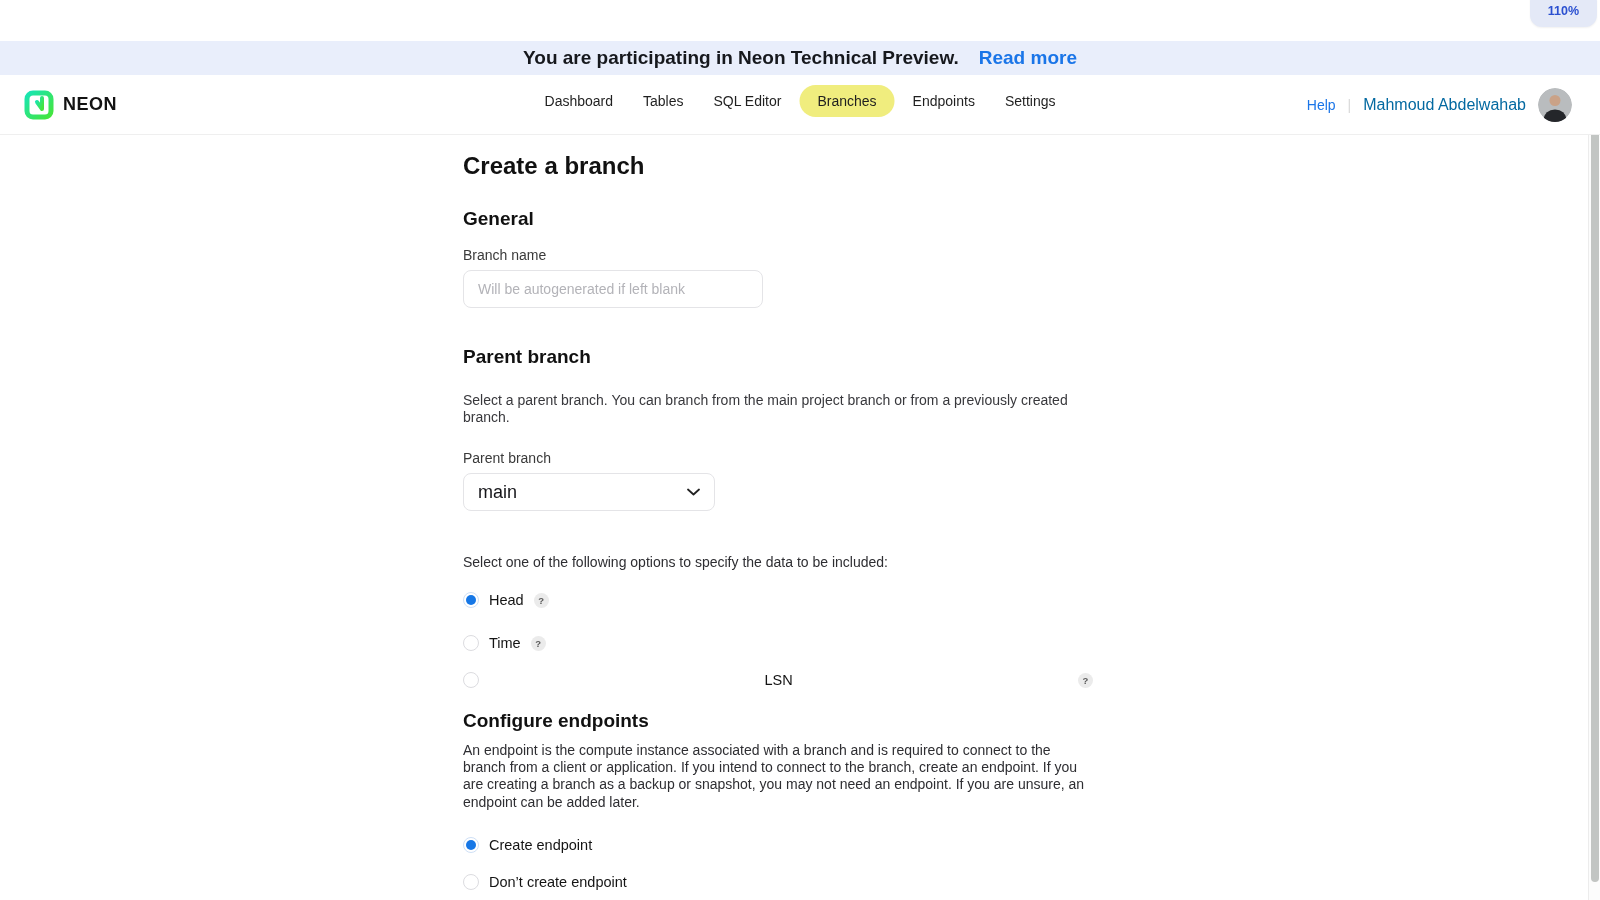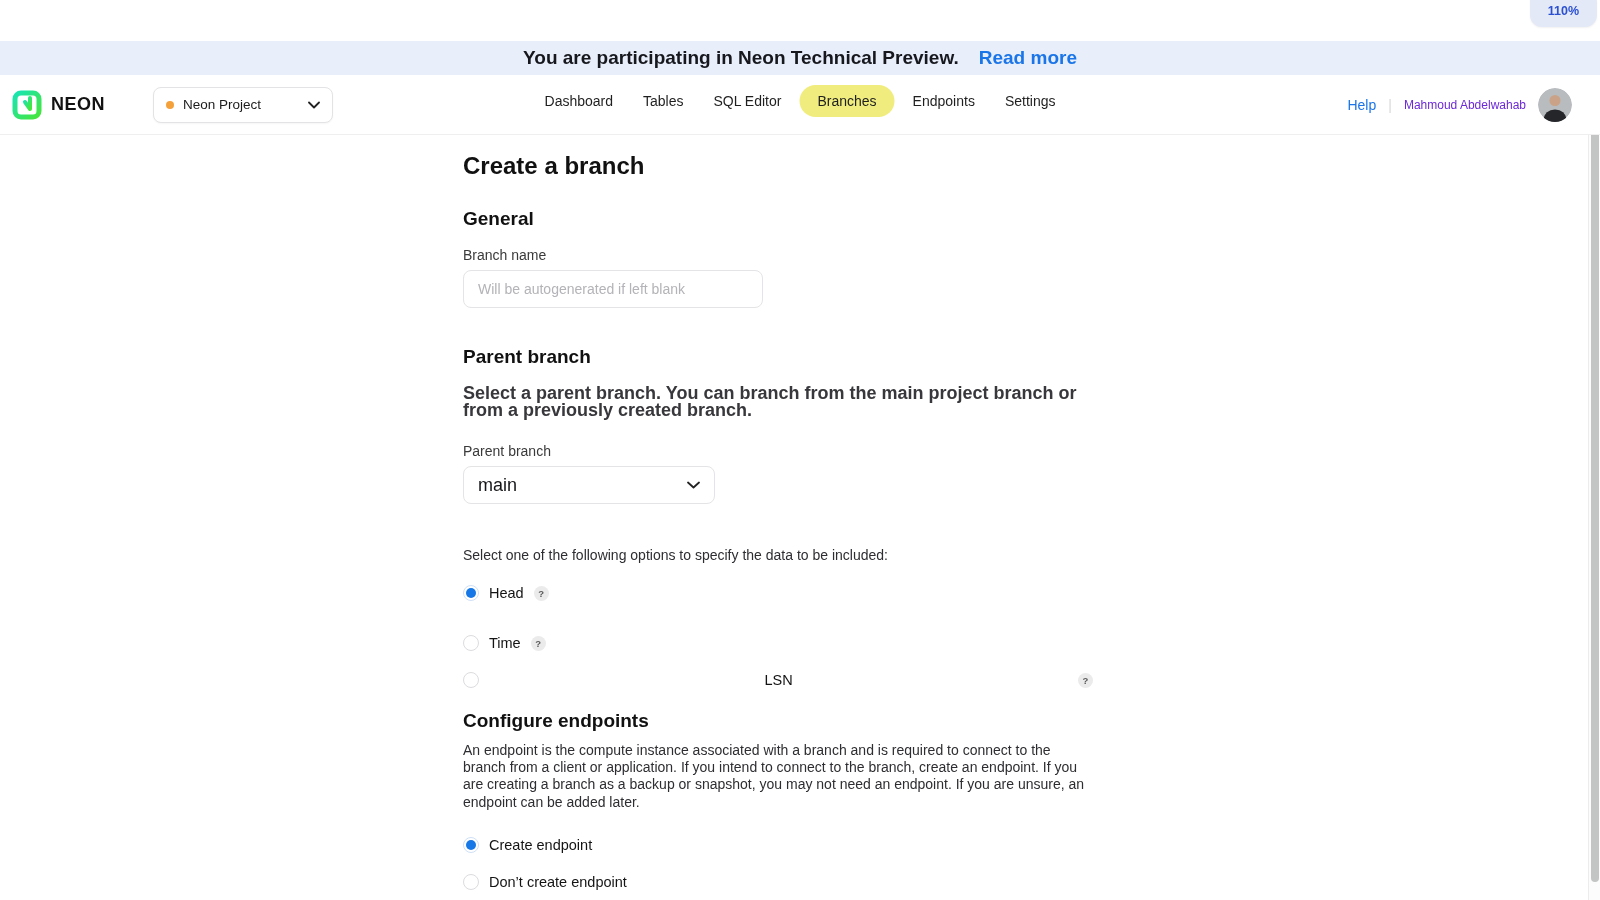--- a/index.html
+++ b/index.html
@@ -19,21 +19,21 @@
   .zoom-badge {
     position:absolute; top:-10px; right:3px; z-index:10;
     background:#e4e9f7; border-radius:12px; padding:14px 18px 9px 18px;
     font-size:12.5px; font-weight:700; color:#2b50d0;
     box-shadow:0 1px 2px rgba(0,0,0,0.06);
   }
 
   
   .nav {
     height:60px; background:#ffffff; border-bottom:1px solid #efefef;
-    display:flex; align-items:center; padding:0 28px 0 12px; position:relative; z-index:1;
+    display:flex; align-items:center; padding:0 28px 0 24px; position:relative; z-index:1;text-align:center;
   }
   .brand { display:flex; align-items:center; gap:9px; }
   .brand-word { font-size:18px; font-weight:800; letter-spacing:0.5px; color:#121212; }
   .project-select {
     margin-left:48px; height:36px; width:180px; background:#fff;
     border:1px solid #e3e3e6; border-radius:8px; box-shadow:0 1px 2px rgba(0,0,0,0.04);
     display:flex; align-items:center; padding:0 12px; gap:9px; cursor:pointer;
   }
   .dot-orange { width:8px; height:8px; border-radius:50%; background:#f5a13b; flex:none; }
   .project-select .label { font-size:13.5px; color:#1c1c1c; flex:1; }
@@ -43,41 +43,41 @@
     display:flex; align-items:center; gap:6px;
   }
   .nav-item {
     font-size:14px; color:#1f1f1f; padding:8px 12px; border-radius:18px; cursor:pointer; white-space:nowrap;
   }
   .nav-item.active { background:#f0ed7e; padding:8px 18px; font-weight:500; }
 
   .nav-right { margin-left:auto; display:flex; align-items:center; gap:12px; }
   .help-link { color:#1a75e8; font-size:14px; text-decoration:none; cursor:pointer; }
   .nav-divider { color:#d9d9d9; font-size:14px; }
-  .user-name { font-size:12px; color:#6d28d9; }
+  .user-name { font-size:16px; color:#0369a1; }
   .avatar { width:34px; height:34px; border-radius:50%; overflow:hidden; flex:none; cursor:pointer; }
 
   
   .content { padding:17px 0 0 463px; }
   .col { width:630px; }
 
   h1.page-title { font-size:24px; font-weight:700; color:#111; }
   h2.section { font-size:19px; font-weight:700; color:#111; }
 
   .sec-general { margin-top:28px; }
   .field-label { font-size:14px; color:#3a3a3a; margin-top:17px; }
   .text-input {
     margin-top:7px; width:300px; height:38px; border:1px solid #e4e4e7; border-radius:8px;
     padding:0 14px; font-size:14px; color:#1a1a1a; outline:none;
     font-family:"Liberation Sans","DejaVu Sans",sans-serif;
   }
   .text-input::placeholder { color:#b3b3b8; }
 
   .sec-parent { margin-top:38px; }
-  .desc { font-size:18px; color:#38383c; margin-top:17px; line-height:17px;font-weight:bold; }
+  .desc { font-size:14px; color:#38383c; margin-top:24px; line-height:17px; }
   .select-box {
     margin-top:7px; width:252px; height:38px; border:1px solid #e4e4e7; border-radius:8px;
     display:flex; align-items:center; padding:0 14px; cursor:pointer; background:#fff;
   }
   .select-box .value { font-size:18px; color:#16161a; flex:1; }
 
   .options-prompt { font-size:14px; color:#2e2e32; margin-top:43px; }
 
   .radio-row { display:flex; align-items:center; gap:10px; margin-top:22px; cursor:pointer; }
   .radio {
@@ -137,29 +137,20 @@
           </linearGradient>
         </defs>
         <rect x="3" y="3" width="24" height="24" rx="6" fill="none" stroke="url(#ng)" stroke-width="5"></rect>
         <rect x="3" y="3" width="24" height="24" rx="6" fill="none" stroke="none"></rect>
         <path d="M18 8 L18 19 L13 12" fill="none" stroke="url(#ng)" stroke-width="4" stroke-linecap="round" stroke-linejoin="round"></path>
       </svg>
     </span>
     <span class="brand-word">NEON</span>
   </div>
 
-  <div class="project-select">
-    <span class="dot-orange"></span>
-    <span class="label">Neon Project</span>
-    <span style="display:flex;">
-      <svg width="12" height="8" viewBox="0 0 12 8">
-          <path d="M1 1.5 L6 6.5 L11 1.5" fill="none" stroke="#222" stroke-width="1.8" stroke-linecap="round" stroke-linejoin="round"></path>
-        </svg>
-    </span>
-  </div>
 
   <div class="nav-center">
     <div class="nav-item">Dashboard</div>
     <div class="nav-item">Tables</div>
     <div class="nav-item">SQL Editor</div>
     <div class="nav-item active">Branches</div>
     <div class="nav-item">Endpoints</div>
     <div class="nav-item">Settings</div>
   </div>
 
@@ -197,21 +188,21 @@
       </span>
     </div>
 
     <p class="options-prompt">Select one of the following options to specify the data to be included:</p>
 
     <div class="radio-row">
       <span class="radio checked"></span>
       <span class="radio-label">Head</span>
       <span class="q-badge">?</span>
     </div>
-    <div class="radio-row" style="margin-top:34px;">
+    <div class="radio-row" style="margin-top:27px;">
       <span class="radio"></span>
       <span class="radio-label">Time</span>
       <span class="q-badge">?</span>
     </div>
     <div class="radio-row" style="margin-top:21px;justify-content:space-between;">
       <span class="radio"></span>
       <span class="radio-label">LSN</span>
       <span class="q-badge">?</span>
     </div>
 

